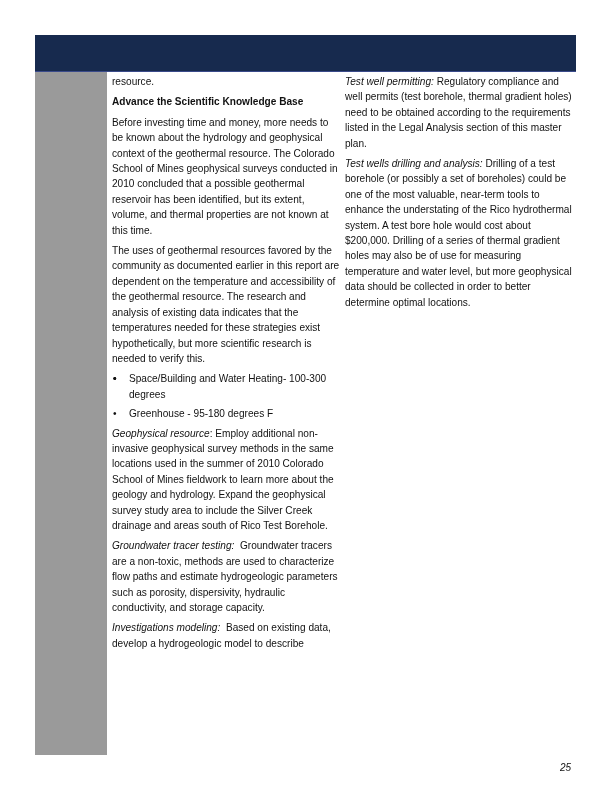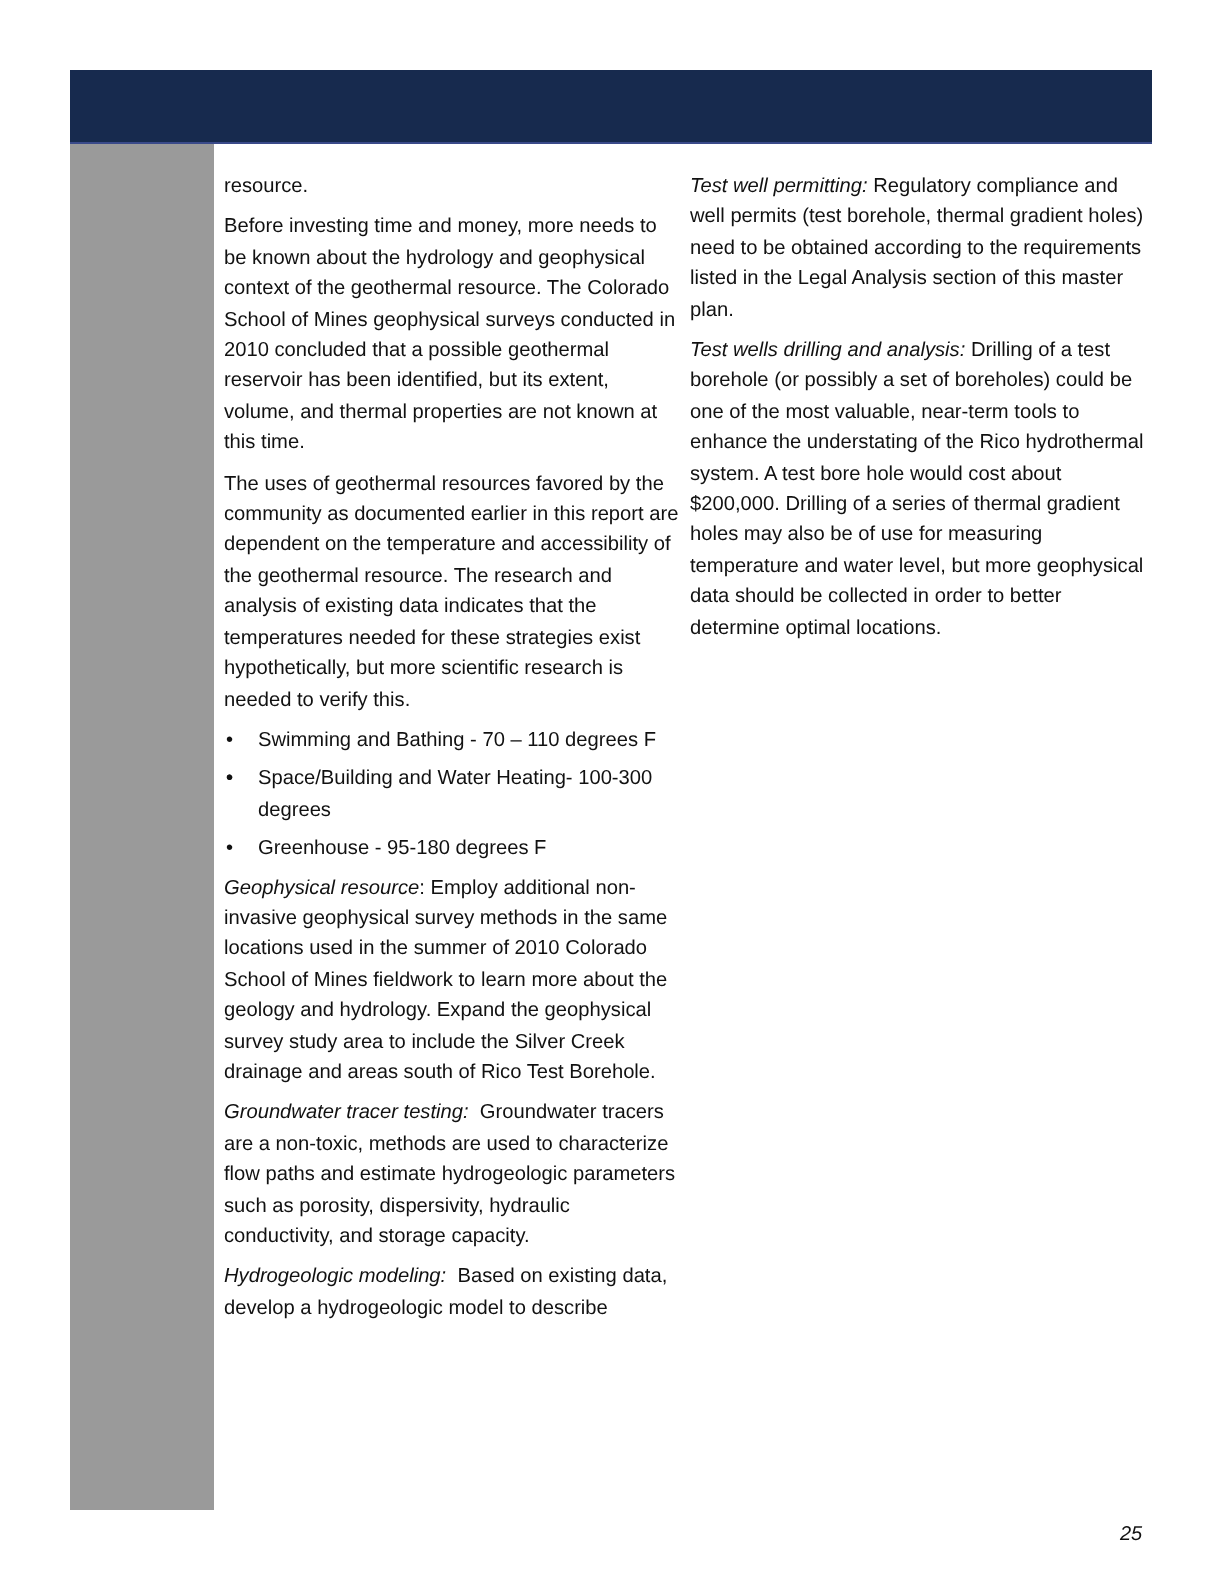--- a/index.html
+++ b/index.html
@@ -11,21 +11,21 @@
   }
   .header-bar {
     position: absolute; left: 35px; top: 35px; width: 541px; height: 36px;
     background: #172a4e; border-bottom: 1px solid #3a4a8a;
   }
   .sidebar {
     position: absolute; left: 35px; top: 72px; width: 72px; height: 683px;
     background: #9a9a9a;
   }
   .col {
-    position: absolute; top: 86px;
+    position: absolute; top: 74px;
     font-size: 10.1px; line-height: 15.4px;
   }
   .col-left { left: 112px; width: 228px; }
   .col-right { left: 345px; width: 232px; }
   .col p { margin: 0 0 5px 0; }
   .col h3 { margin: 0 0 5px 0; font-size: 10.1px; font-weight: bold; line-height: 15.4px; }
   .col em { }
   ul.bullets { list-style: none; margin: 0 0 4px 0; padding: 0; }
   ul.bullets li { position: relative; padding-left: 17px; margin-bottom: 4px; }
   ul.bullets li .dot { position: absolute; left: 1px; top: 0; }
@@ -34,31 +34,32 @@
   }
 </style>
 </head>
 <body>
 
 <div class="header-bar"></div>
 <div class="sidebar"></div>
 
 <div class="col col-left">
   <p>resource.</p>
+  <h3>Advance the Scientific Knowledge Base</h3>
   <p>Before investing time and money, more needs to be known about the hydrology and geophysical context of the geothermal resource.  The Colorado School of Mines geophysical surveys conducted in 2010 concluded that a possible geothermal reservoir has been identified, but its extent, volume, and thermal properties are not known at this time.</p>
   <p>The uses of geothermal resources favored by the community as documented earlier in this report are dependent on the temperature and accessibility of the geothermal resource.  The research and analysis of existing data indicates that the temperatures needed for these strategies exist hypothetically, but more scientific research is needed to verify this.</p>
   <ul class="bullets">
-    <li><span class="dot">•</span><span>Swimming and Bathing - 70 – 110 degrees F</span></li>
+    <li><span class="dot">•</span></li>
     <li><span class="dot">•</span></li>
     <li><span class="dot">•</span><span>Space/Building and Water Heating- 100-300 degrees</span></li>
     <li><span class="dot">•</span><span>Greenhouse - 95-180 degrees F</span></li>
   </ul>
   <p><em>Geophysical resource</em><span>: </span><span>Employ additional non-invasive geophysical survey methods in the same locations used in the summer of 2010 Colorado School of Mines fieldwork to learn more about the geology and hydrology. Expand the geophysical survey study area to include  the Silver Creek drainage and areas south of Rico Test Borehole.</span></p>
   <p><em>Groundwater tracer testing:</em><span style="white-space:pre">  </span><span>Groundwater tracers are a non-toxic, methods are used to characterize flow paths and estimate hydrogeologic parameters such as porosity, dispersivity, hydraulic conductivity, and storage capacity.</span></p>
-  <p><em>Hydrogeologic modeling:</em><span style="white-space:pre">  </span><span>Based on existing data, develop a hydrogeologic model to describe</span></p>
+  <p><em>Investigations modeling:</em><span style="white-space:pre">  </span><span>Based on existing data, develop a hydrogeologic model to describe</span></p>
 </div>
 
 <div class="col col-right">
   <p><em>Test well permitting:</em><span style="white-space:pre"> </span><span>Regulatory compliance and well permits (test borehole, thermal gradient holes) need to be obtained according to the requirements listed in the Legal Analysis section of this master plan.</span></p>
   <p><em>Test wells drilling and analysis:</em><span style="white-space:pre"> </span><span>Drilling of a test borehole (or possibly a set of boreholes) could be one of the most valuable, near-term tools to enhance the understating of the Rico hydrothermal system.  A test bore hole would cost about $200,000.  Drilling of a series of thermal gradient holes may also be of use for measuring temperature and water level, but more geophysical data should be collected in order to better determine optimal locations.</span></p>
 </div>
 
 <div class="page-number">25</div>
 
 </body></html>

